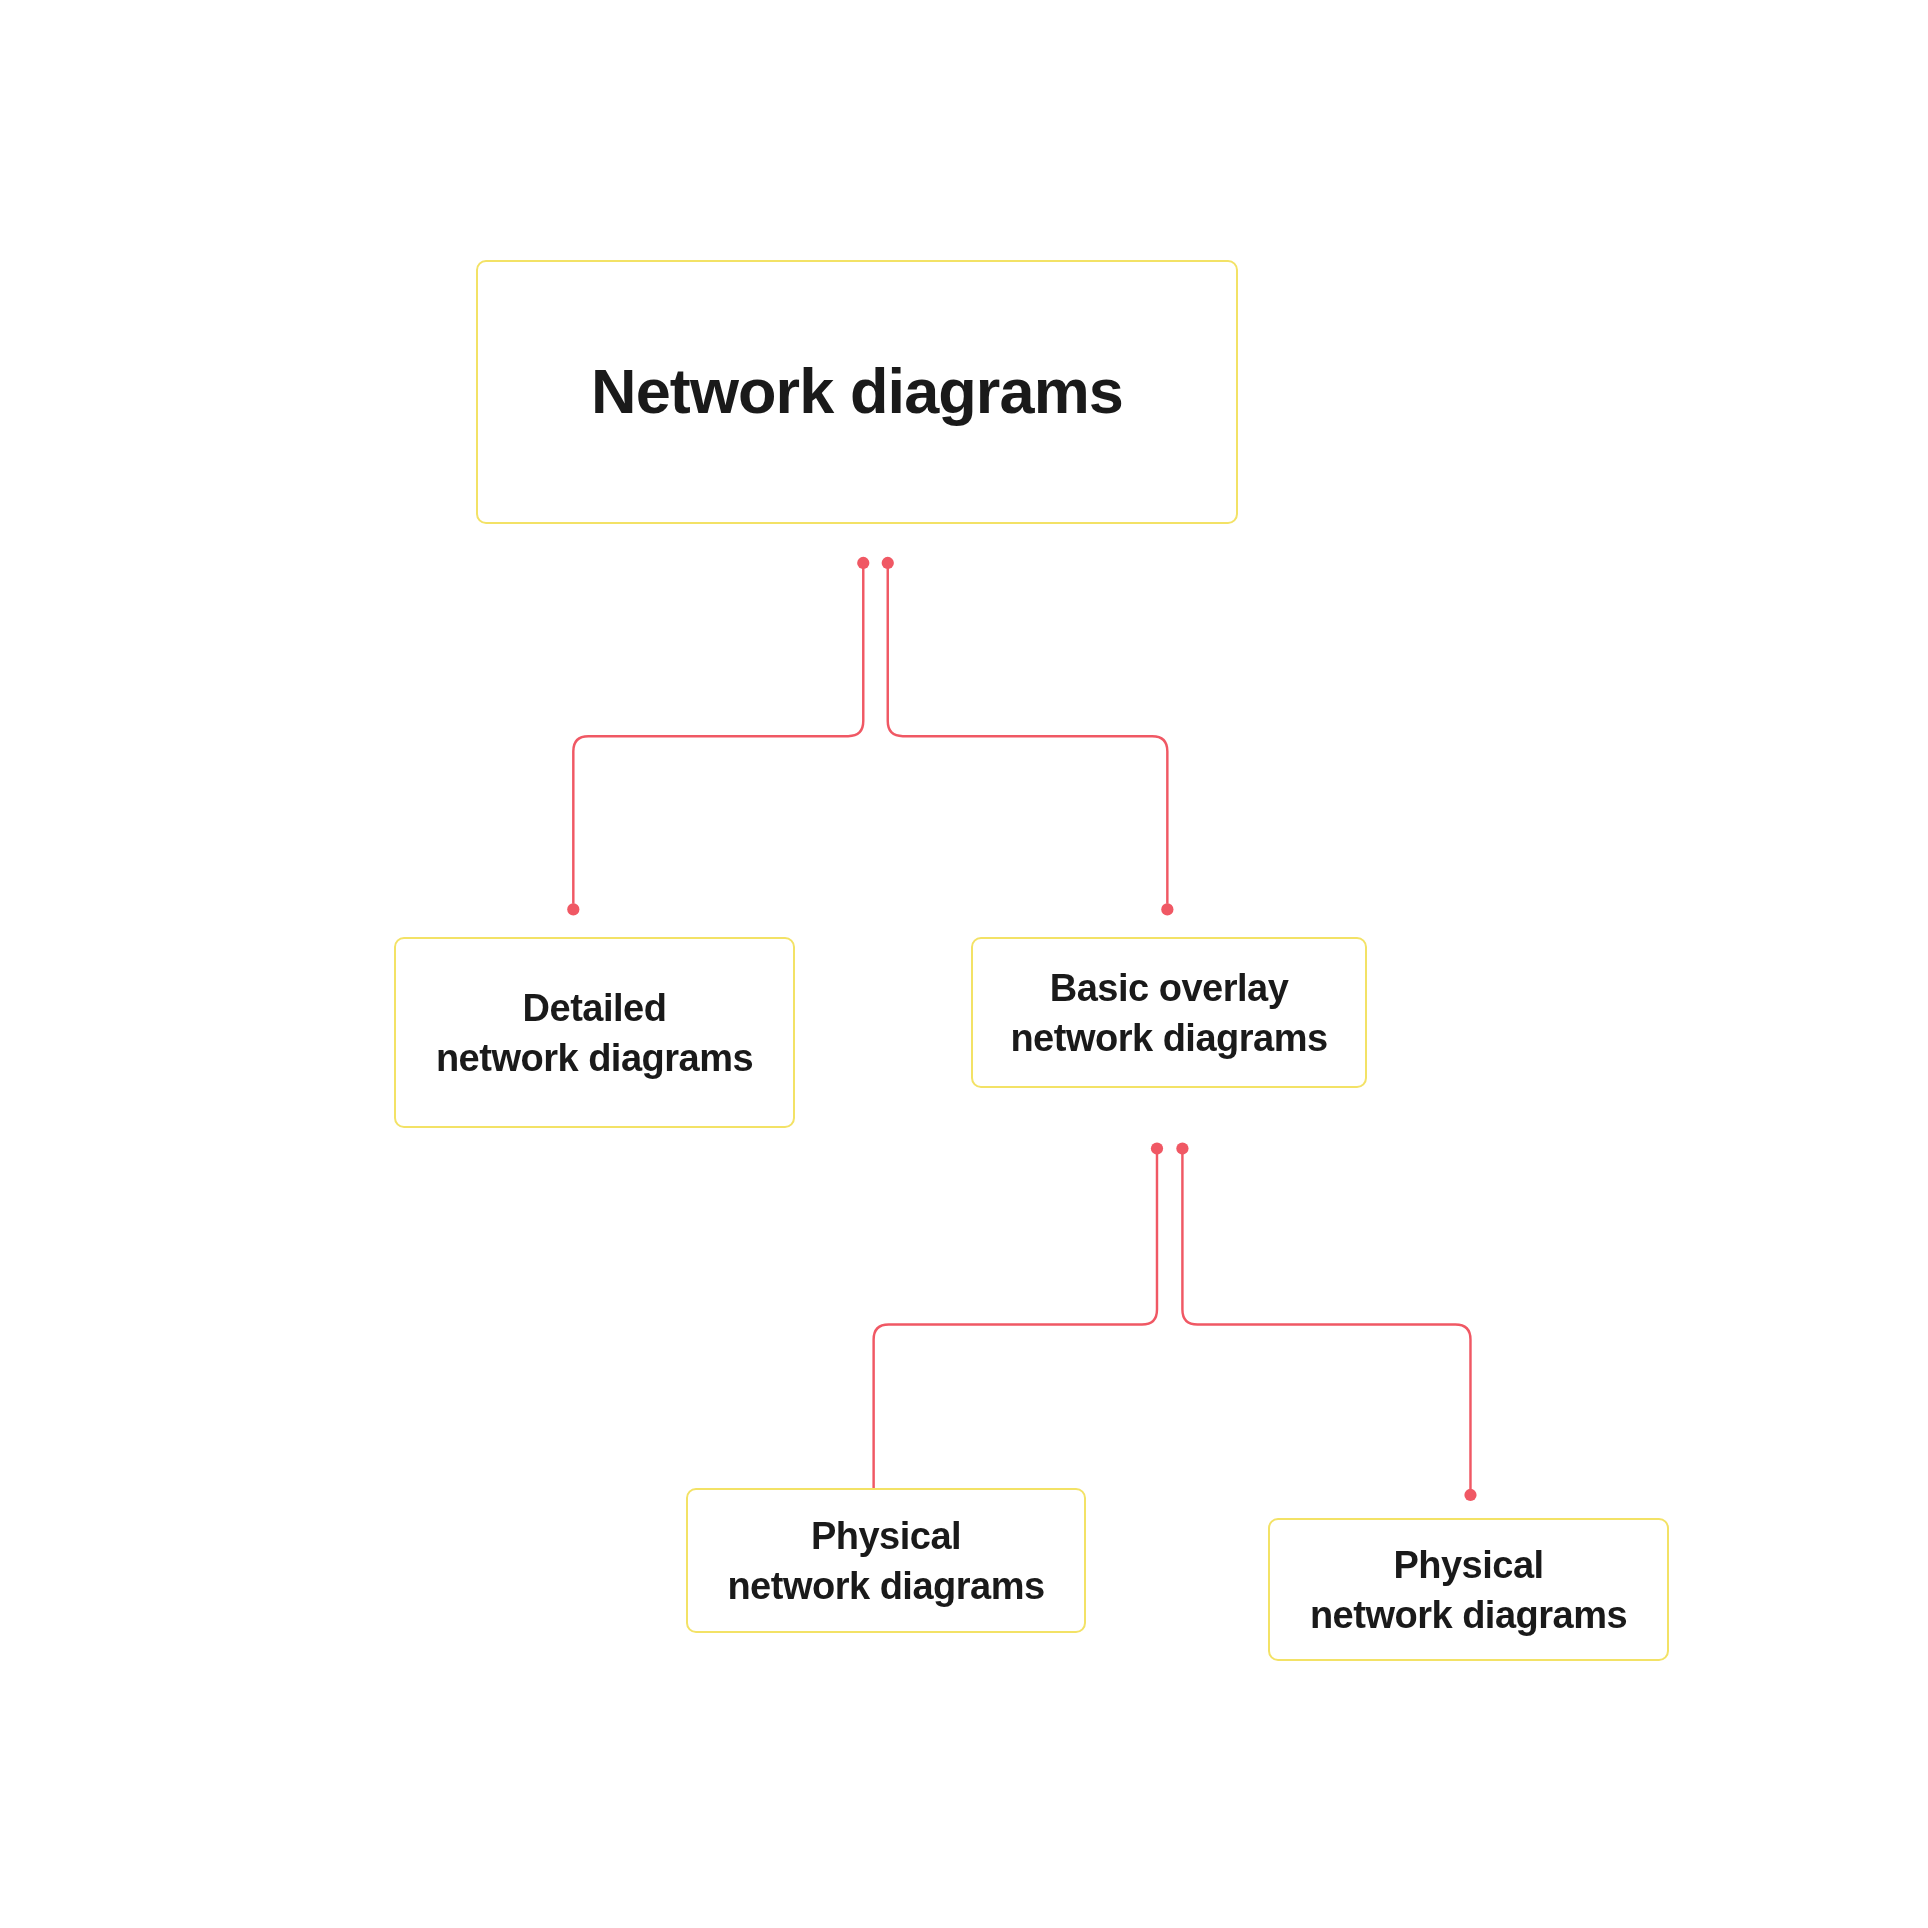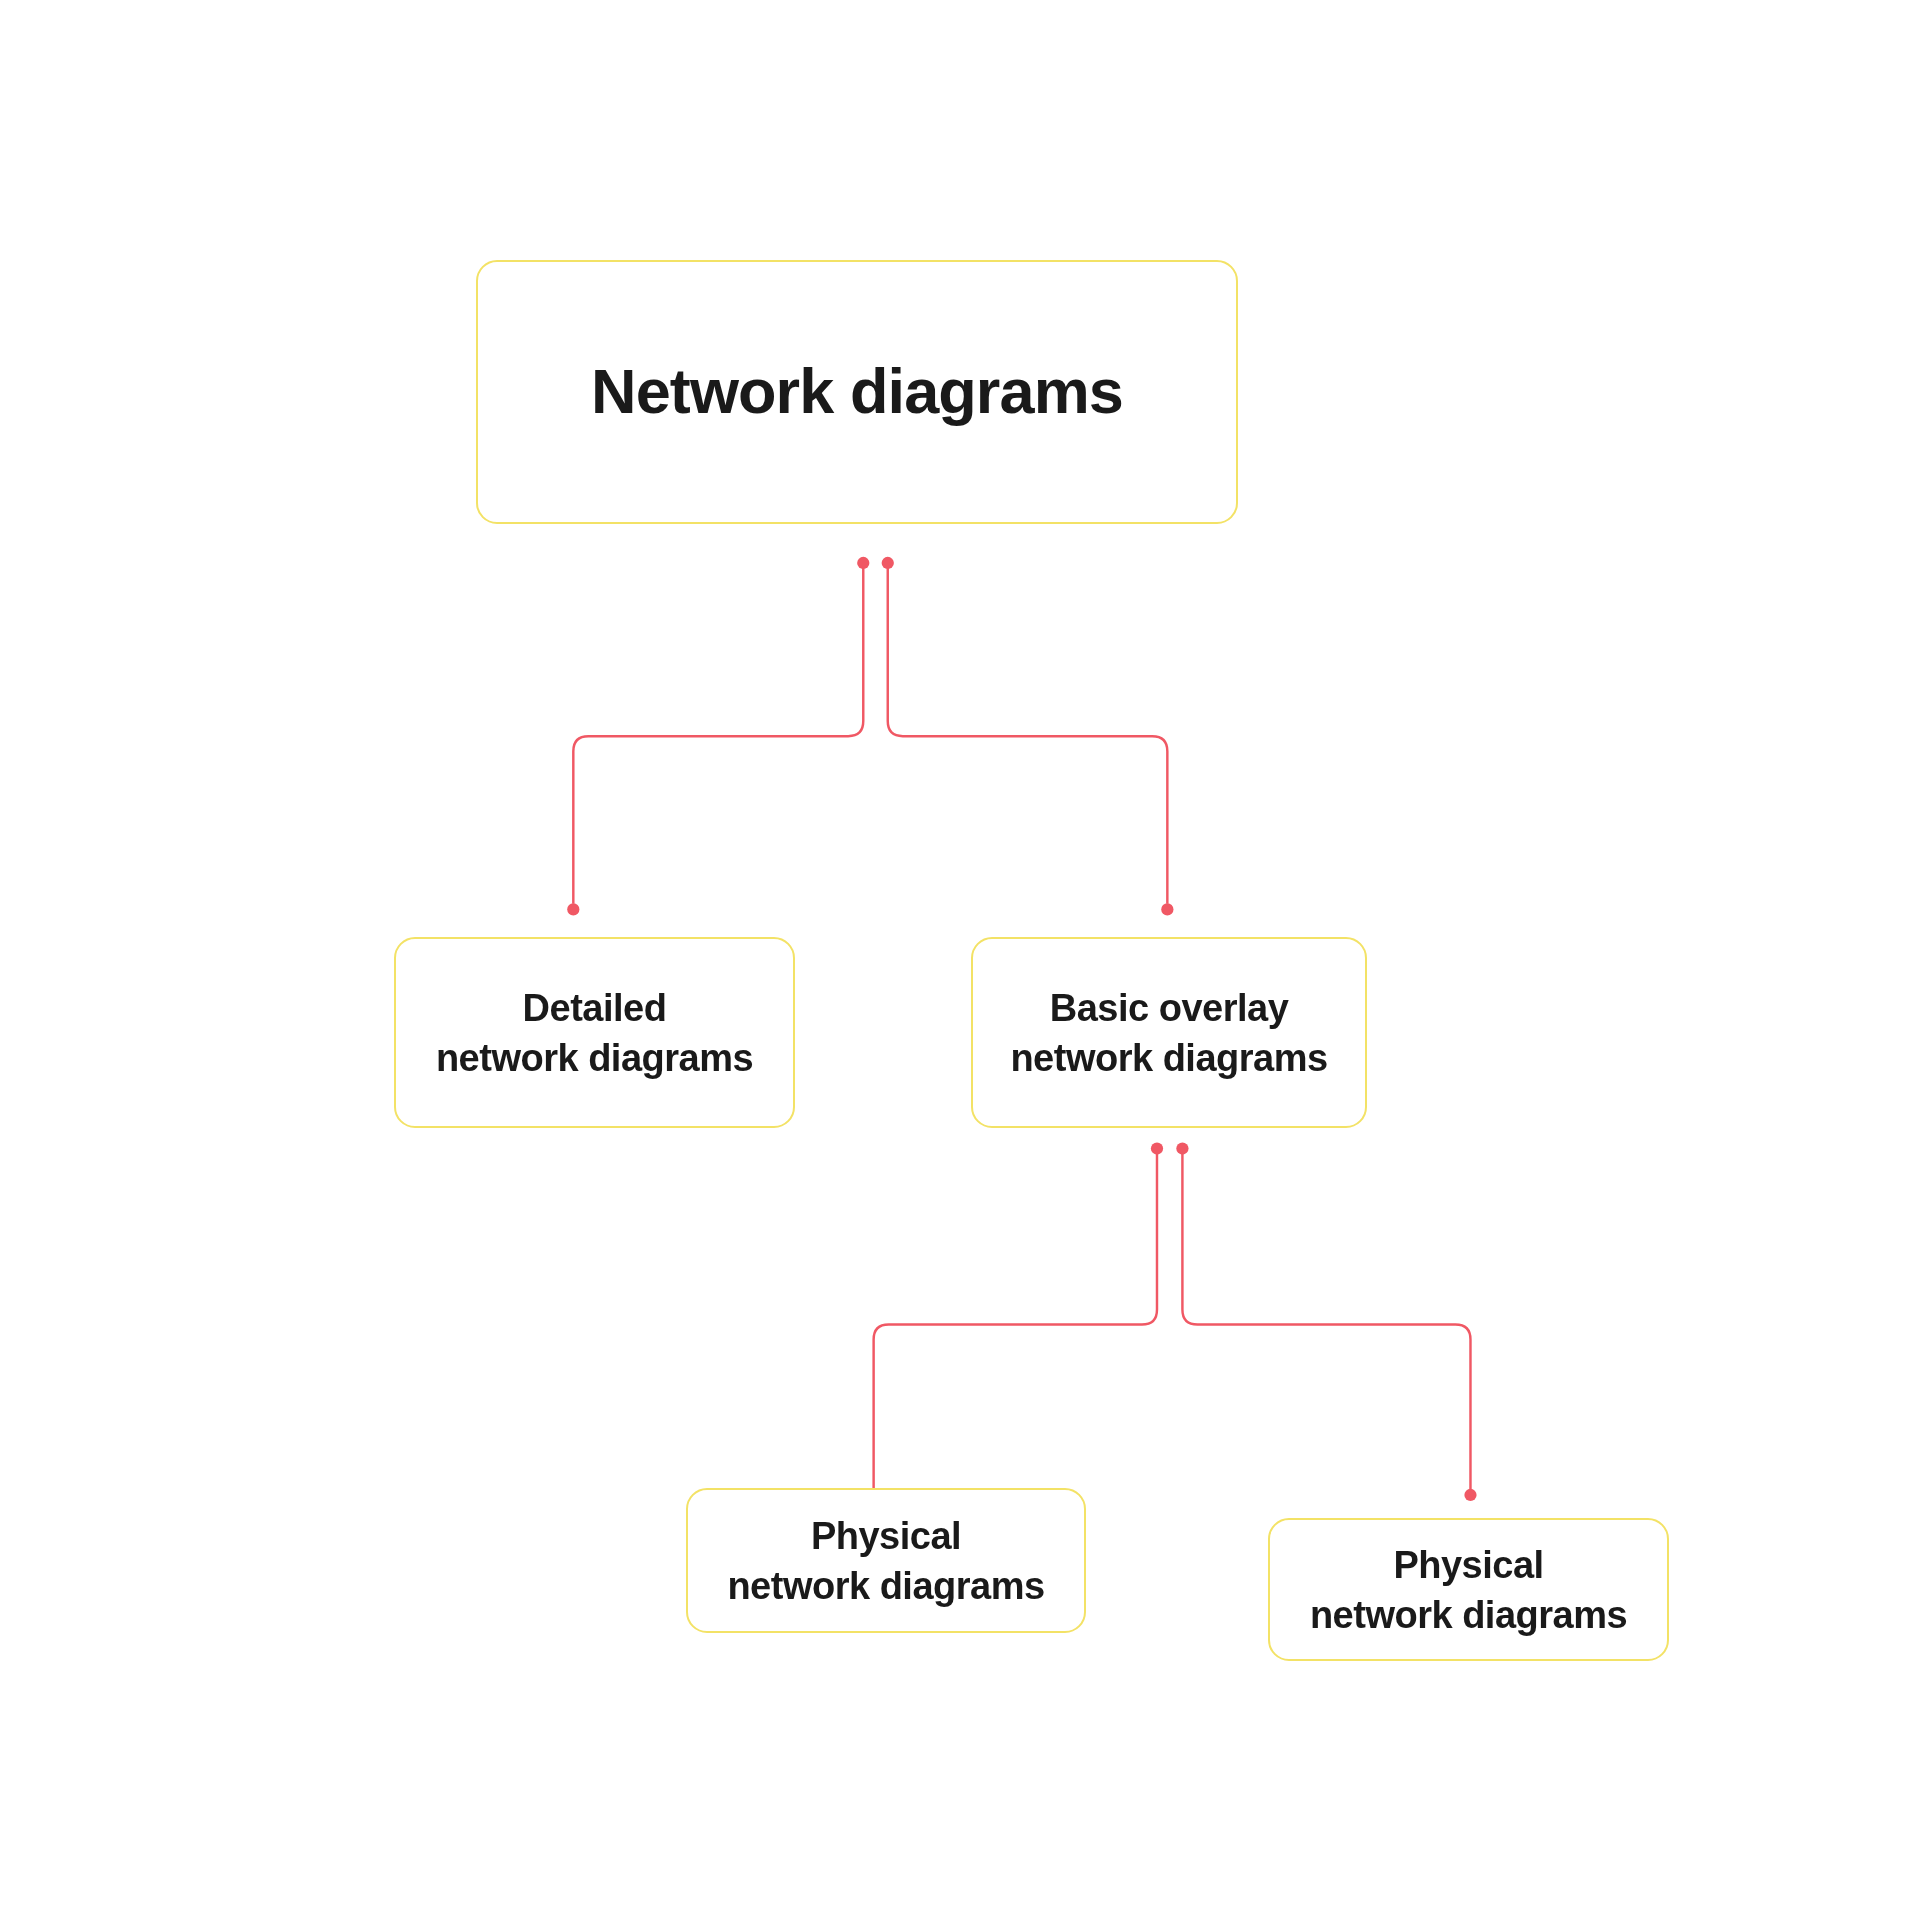--- a/index.html
+++ b/index.html
@@ -30,21 +30,21 @@
   }
   .connector-dot {
     fill: var(--connector, #F05864);
     stroke: none;
   }
   .node-box {
     position: absolute;
     box-sizing: border-box;
     background: #ffffff;
     border: 2.4px solid var(--box-border, #F3E266);
-    border-radius: 21px;
+    border-radius: 10px;
     display: flex;
     flex-direction: column;
     align-items: center;
     justify-content: center;
     text-align: center;
     color: var(--text, #1A1A1A);
   }
   .box-root {
     left: 476px;
     top: 260px;
@@ -67,21 +67,21 @@
     left: 373px;
     top: 937px;
     width: 401px;
     height: 191px;
     margin-left: 21px;
   }
   .box-basic-overlay {
     left: 971px;
     top: 937px;
     width: 396px;
-    height: 191px;
+    height: 151px;
   }
   .box-physical {
     left: 686px;
     top: 1488px;
     width: 400px;
     height: 145px;
   }
   .box-logical {
     left: 1268px;
     top: 1518px;

